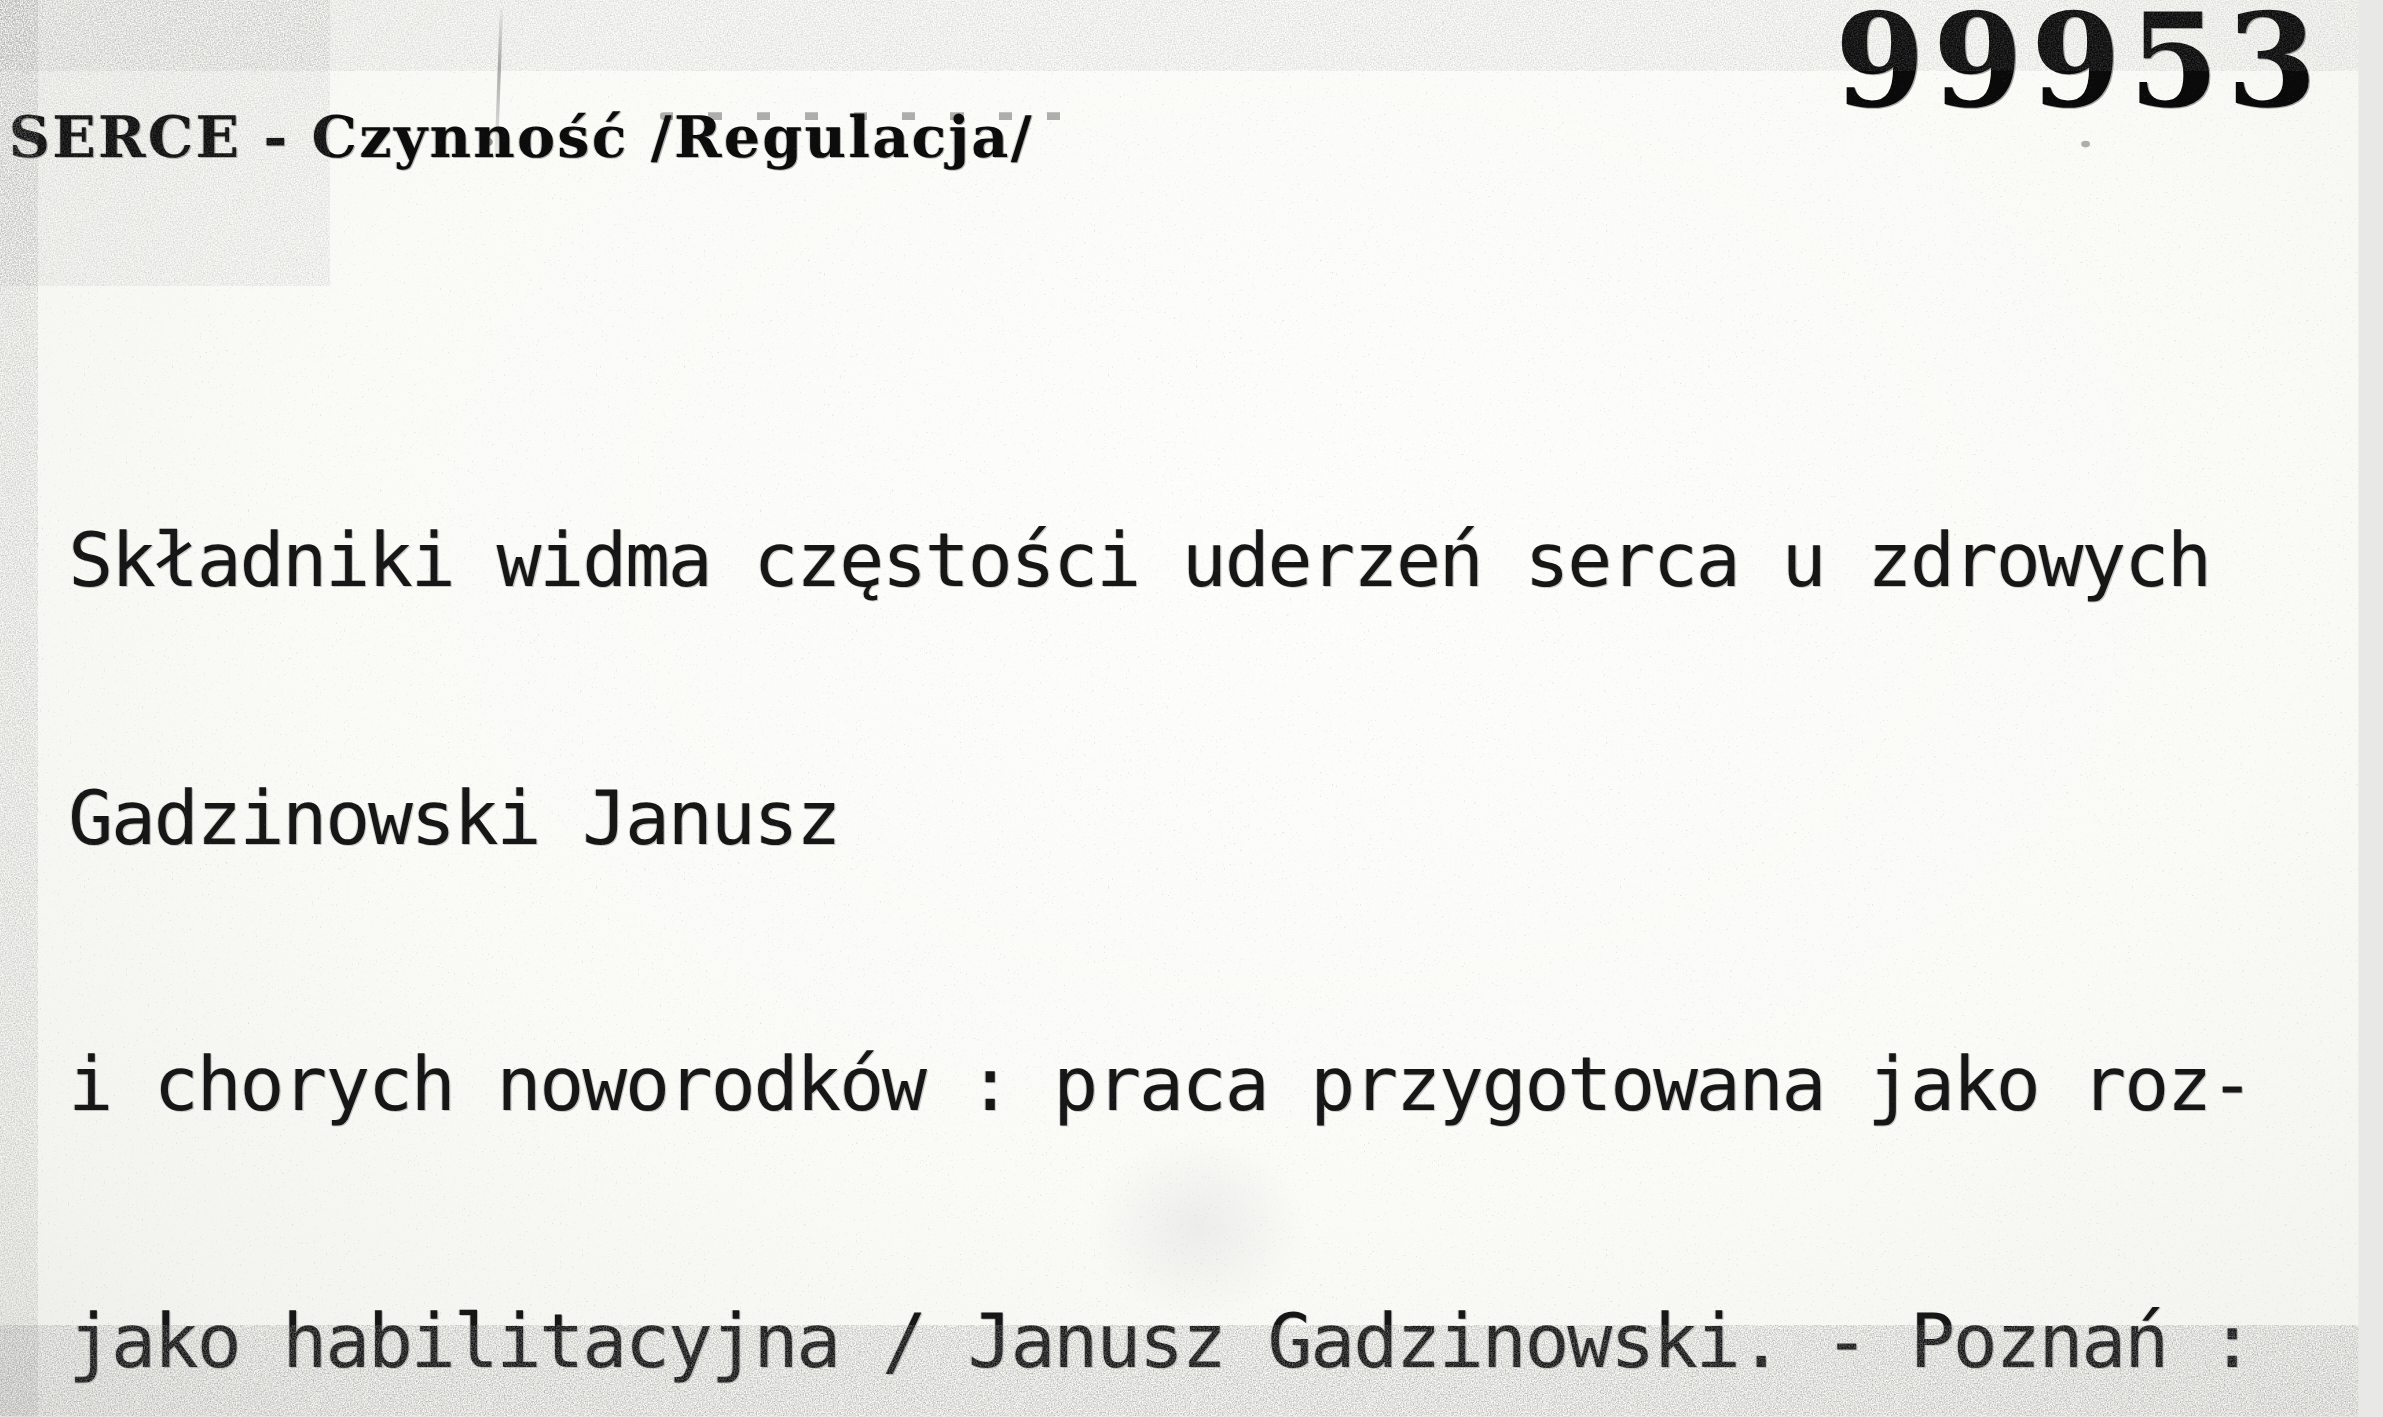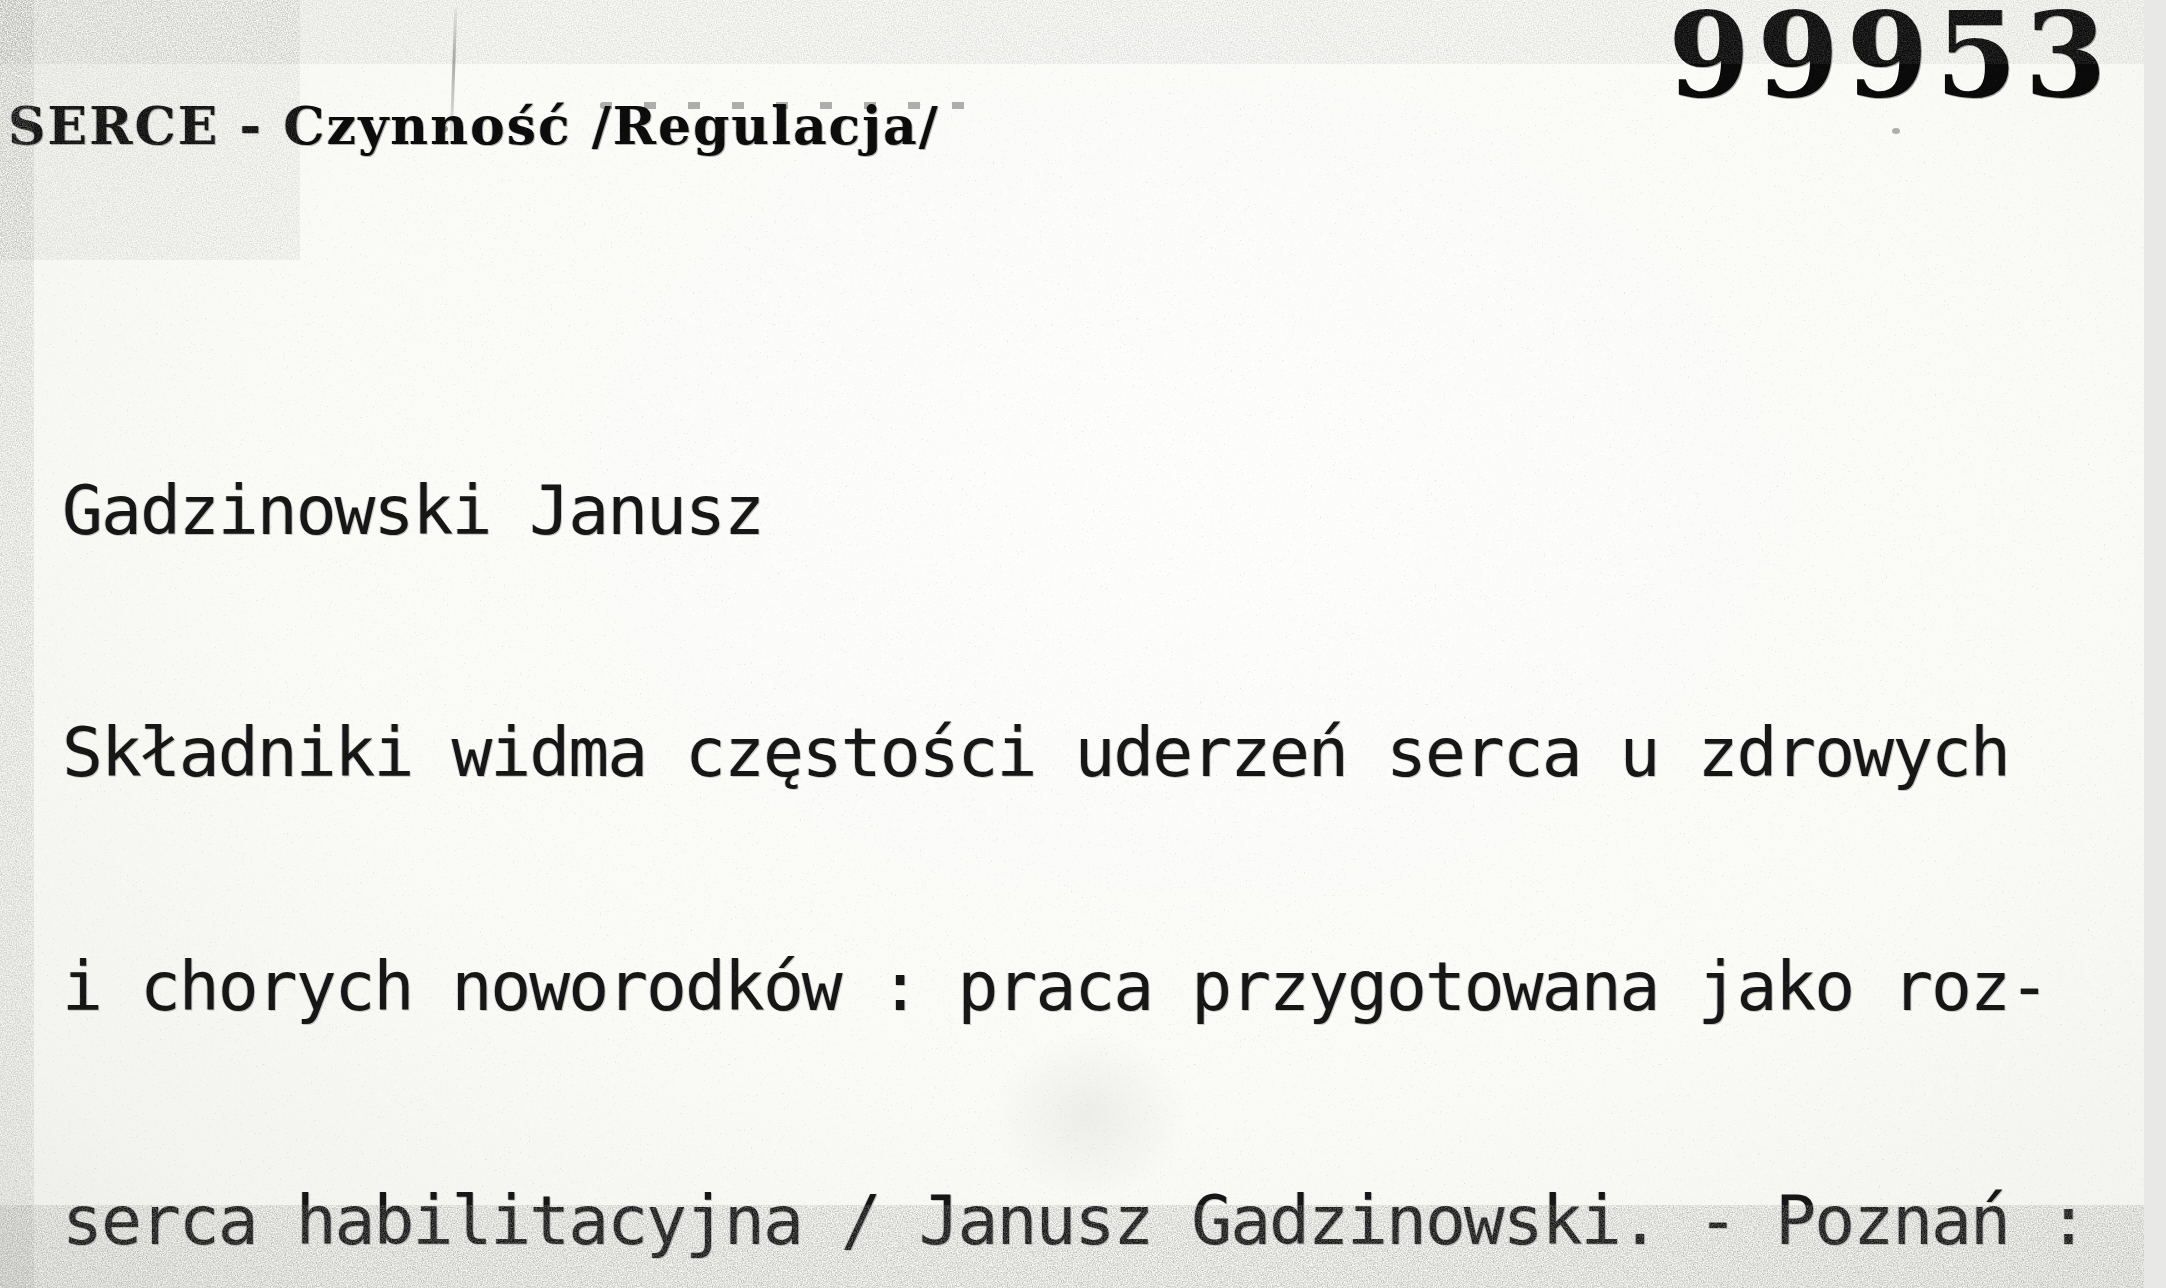--- a/index.html
+++ b/index.html
@@ -96,24 +96,24 @@
 </head>
 <body>
 
 <div class="card">
 
   <div class="catalog-number">99953</div>
 
   <div class="heading">SERCE - Czynność /Regulacja/</div>
 
   <div class="entry">
+    <div class="line">Składniki widma częstości uderzeń serca u zdrowych</div>
     <div class="line author">Gadzinowski Janusz</div>
-    <div class="line">Składniki widma częstości uderzeń serca u zdrowych</div>
     <div class="line">i chorych noworodków : praca przygotowana jako roz-</div>
-    <div class="line">serca habilitacyjna / Janusz Gadzinowski. - Poznań :</div>
+    <div class="line">jako habilitacyjna / Janusz Gadzinowski. - Poznań :</div>
     
     
   </div>
 
   <div class="smudge smudge-vline"></div>
   <div class="smudge smudge-dots"></div>
   <div class="smudge smudge-dot-a"></div>
   <div class="smudge smudge-dot-b"></div>
   <div class="smudge smudge-blot"></div>
 

